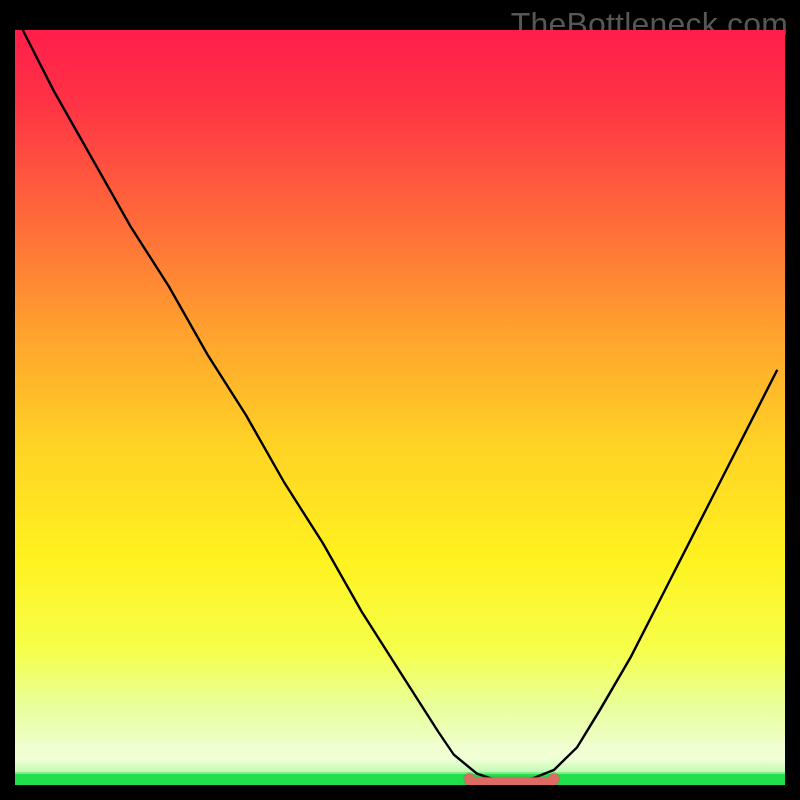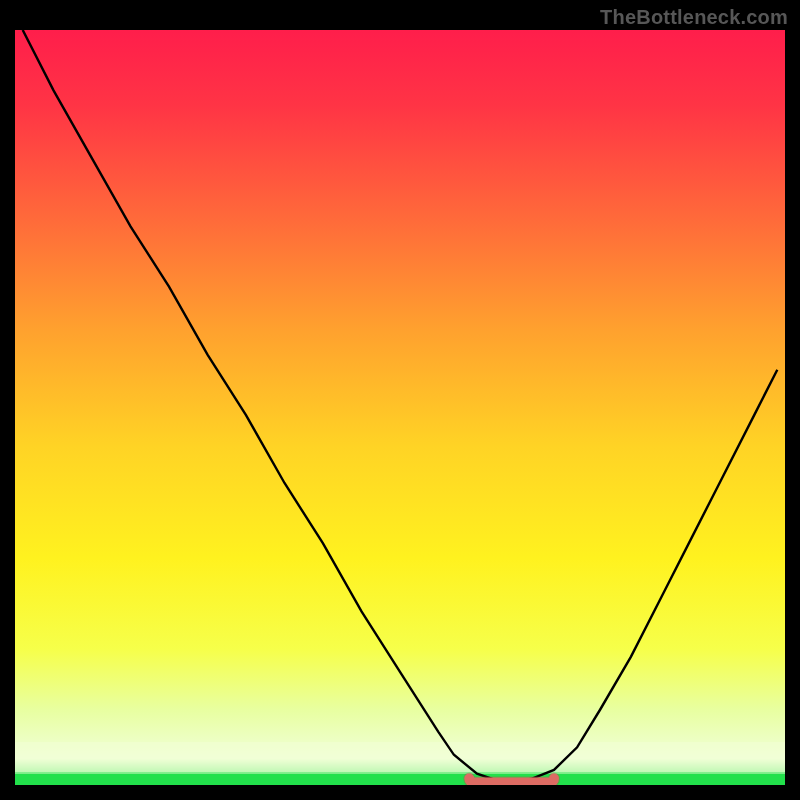--- a/index.html
+++ b/index.html
@@ -25,22 +25,22 @@
     left: 0;
     top: 0;
     width: 770px;
     height: 755px;
   }
   .watermark {
     position: absolute;
     top: 6px;
     right: 12px;
     color: #575757;
-    font-size: 20px;
-    font-weight: 700;
+    font-size: 32px;
+    font-weight: 400;
     letter-spacing: 0.2px;
   }
   svg {
     display: block;
   }
 </style>
 </head>
 <body>
 
 <div class="watermark">TheBottleneck.com</div>

